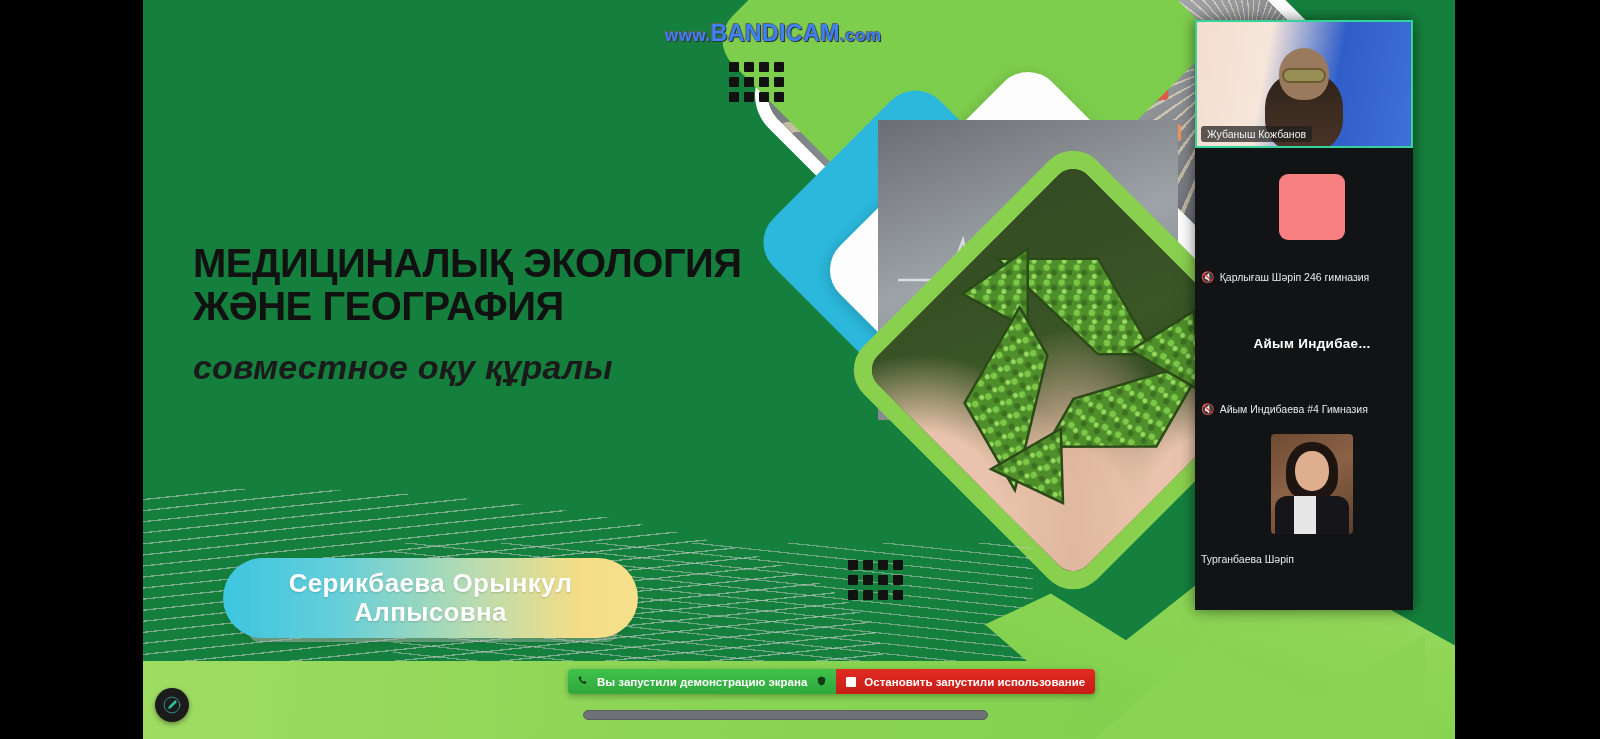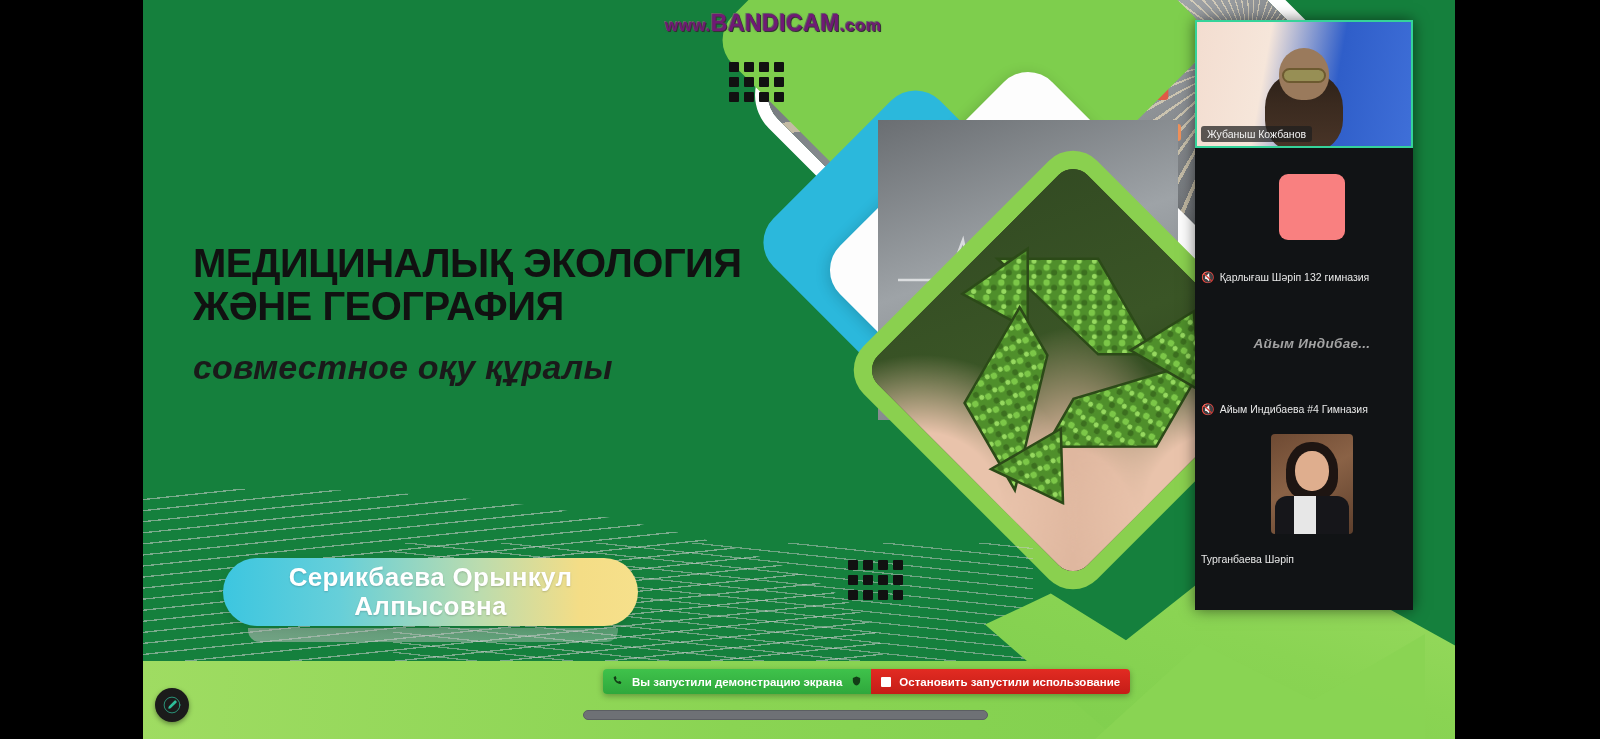--- a/index.html
+++ b/index.html
@@ -107,21 +107,21 @@
     font-weight: 700; font-size: 40px; line-height: 1.08;
     letter-spacing: -0.5px; color: #111; text-transform: uppercase;
   }
   .slide-subtitle {
     position: absolute; left: 50px; top: 348px; width: 640px;
     font-weight: 700; font-style: italic; font-size: 34px;
     color: #1a1a1a; letter-spacing: .2px;
   }
 
   .name-pill {
-    position: absolute; left: 80px; top: 558px; width: 415px; height: 68px;
+    position: absolute; left: 80px; top: 558px; width: 415px; height: 80px;
     border-radius: 40px;
     background: linear-gradient(90deg,#3cc6e0 0%,#66cfd9 28%,#bcdcae 62%,#f4dd86 86%,#f6e08b 100%);
     display: flex; align-items: center; justify-content: center;
     box-shadow: 0 4px 10px rgba(0,0,0,.10);
   }
   .name-pill .txt {
     color: #ffffff; font-weight: 700; font-size: 26px; line-height: 1.1;
     text-align: center; letter-spacing: .3px;
     text-shadow: 0 1px 2px rgba(0,0,0,.18);
     padding: 0 18px;
@@ -157,31 +157,31 @@
   .pen-btn {
     position: absolute; left: 12px; bottom: 17px;
     width: 34px; height: 34px; border-radius: 50%;
     background: #1b1b1b; display: flex; align-items: center; justify-content: center;
     box-shadow: 0 2px 5px rgba(0,0,0,.4);
     cursor: pointer;
   }
 
   
   .watermark {
-    position: absolute; left: 522px; top: 10px;
+    position: absolute; left: 522px; top: 20px;
     font-weight: 800; font-size: 23px; letter-spacing: .5px;
-    color: #701a75;
+    color: #3b82f6;
     text-shadow: 0 0 2px #444, 1px 1px 0 #2f2f2f, -1px -1px 0 #6b6b6b;
     white-space: nowrap;
   }
   .watermark .sm { font-size: 17px; }
 
   
   .sharebar {
-    position: absolute; left: 460px; bottom: 45px;
+    position: absolute; left: 425px; bottom: 45px;
     display: flex; align-items: stretch; height: 25px;
     border-radius: 4px; overflow: hidden;
     box-shadow: 0 2px 6px rgba(0,0,0,.3);
     font-size: 11.5px; font-weight: 700;
   }
   .sharebar .seg-green {
     background: linear-gradient(180deg,#3fc24b 0%,#2fa83c 100%);
     color: #fff; display: flex; align-items: center; gap: 9px; padding: 0 9px;
     white-space: nowrap;
   }
@@ -236,21 +236,21 @@
     display: flex; align-items: center; justify-content: center;
   }
   .tile-avatar .sq {
     width: 66px; height: 66px; border-radius: 9px; background: #f98080;
   }
 
   .tile-initials {
     height: 110px; background: #111315;
     display: flex; align-items: center; justify-content: center;
   }
-  .tile-initials .txt { color: #a3a3a3; font-size: 13.5px; font-weight: 700; letter-spacing: .3px; font-style: italic; }
+  .tile-initials .txt { color: #ffffff; font-size: 13.5px; font-weight: 700; letter-spacing: .3px; }
 
   .tile-photo {
     height: 128px; background: #111315;
     display: flex; align-items: center; justify-content: center;
   }
   .tile-photo .pic {
     width: 82px; height: 100px; border-radius: 4px; overflow: hidden; position: relative;
     background: linear-gradient(150deg,#6e4a33 0%,#8a6246 45%,#5d3f2c 100%);
   }
   .tile-photo .pic .hair {
@@ -440,21 +440,21 @@
         <div class="namebar">
           <span>Жубаныш Кожбанов</span>
         </div>
       </div>
 
       <div class="tile tile-avatar">
         <div class="sq"></div>
       </div>
       <div class="namerow">
         <span class="mute-icon">🔇</span>
-        <span>Қарлығаш Шәріп 132 гимназия</span>
+        <span>Қарлығаш Шәріп 246 гимназия</span>
       </div>
 
       <div class="tile tile-initials">
         <span class="txt">Айым  Индибае...</span>
       </div>
       <div class="namerow">
         <span class="mute-icon">🔇</span>
         <span>Айым Индибаева #4 Гимназия</span>
       </div>
 

